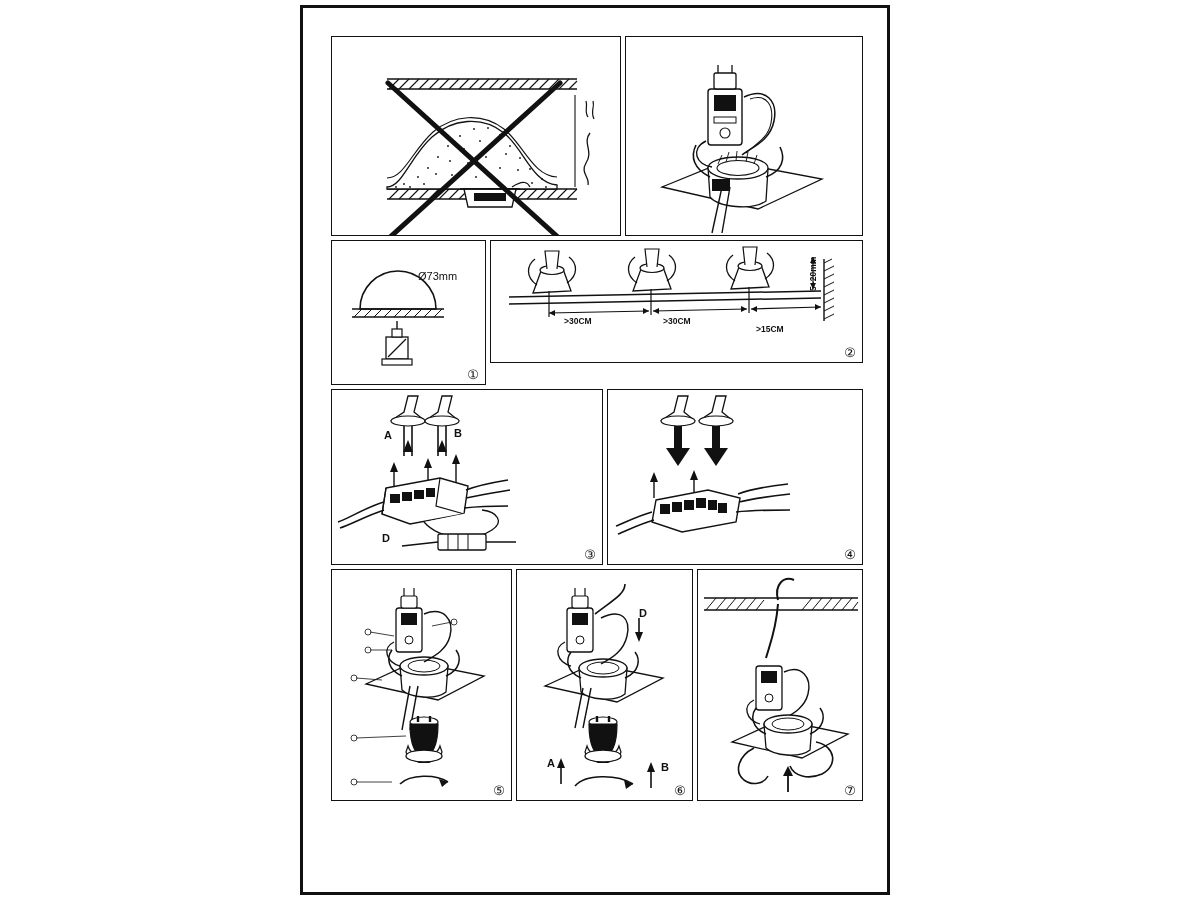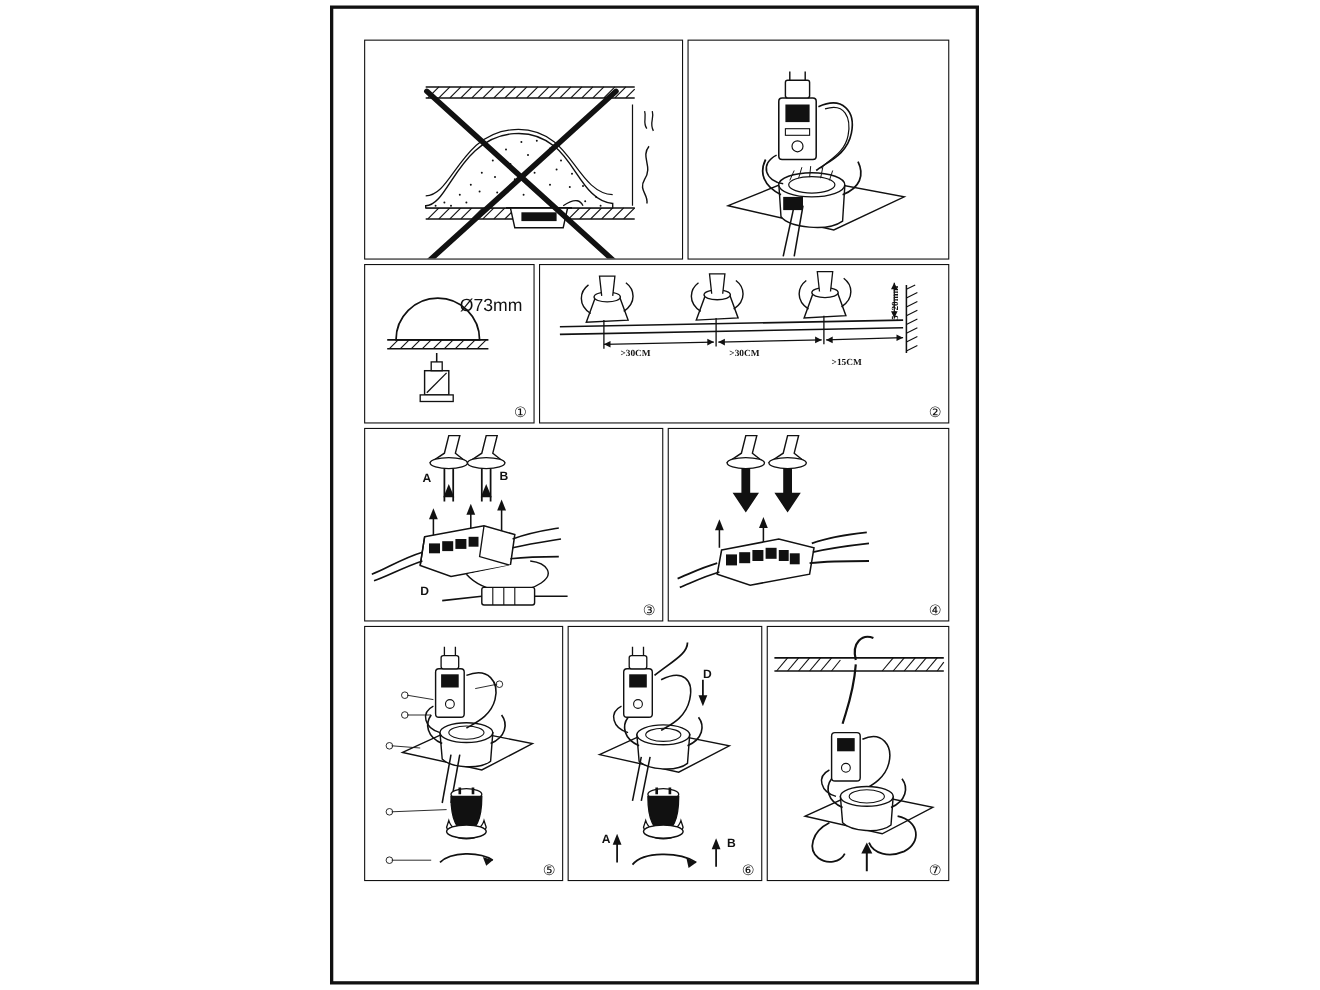--- a/index.html
+++ b/index.html
@@ -210,25 +210,25 @@
           <line x1="92" y1="76" x2="100" y2="68"></line>
         <line x1="102" y1="76" x2="110" y2="68"></line>
       </g>
 
       <rect x="54" y="96" width="22" height="22" fill="#ffffff" stroke="#111" stroke-width="1.3"></rect>
       <line x1="56" y1="116" x2="74" y2="98" stroke="#111" stroke-width="1.2"></line>
       <rect x="60" y="88" width="10" height="8" fill="#ffffff" stroke="#111" stroke-width="1.2"></rect>
       <line x1="65" y1="88" x2="65" y2="80" stroke="#111" stroke-width="1.4"></line>
       <rect x="50" y="118" width="30" height="6" fill="#ffffff" stroke="#111" stroke-width="1.2"></rect>
     </svg>
-    <span class="lbl" style="left:86px; top:30px; font-size:16px;">Ø73mm</span>
+    <span class="lbl" style="left:86px; top:30px; font-size:11px;">Ø73mm</span>
     <span class="step-num">①</span>
   </div>
 
-  <div class="panel" style="left:187px; top:232px; width:373px; height:145px;font-family:Liberation Serif, serif;">
+  <div class="panel" style="left:187px; top:232px; width:373px; height:123px;">
     <svg width="373" height="145" viewBox="0 0 373 145">
 
       <path d="M18 56 L330 50" stroke="#111" stroke-width="1.5"></path>
       <path d="M18 63 L330 57" stroke="#111" stroke-width="1.5"></path>
 
       <g transform="translate(60,0)">
         <path d="M-18 52 L-10 30 L12 28 L20 50 Z" fill="#ffffff" stroke="#111" stroke-width="1.3"></path>
         <ellipse cx="1" cy="29" rx="12" ry="4.5" fill="#ffffff" stroke="#111" stroke-width="1.2"></ellipse>
         <path d="M-4 28 L-6 10 L8 10 L6 28" fill="#ffffff" stroke="#111" stroke-width="1.2"></path>
         <path d="M-14 44 C-26 36 -24 24 -16 18" fill="none" stroke="#111" stroke-width="1.3"></path>

